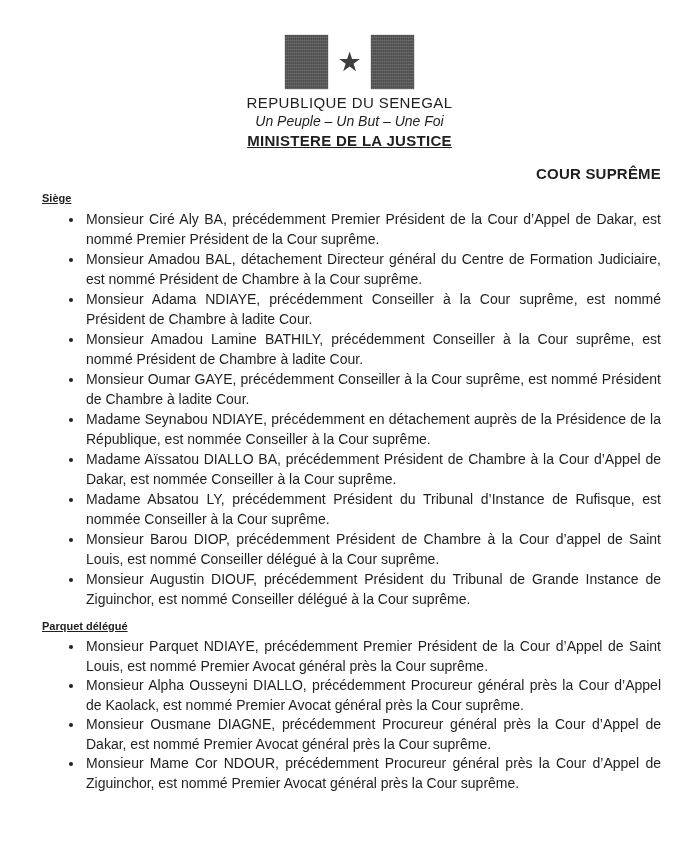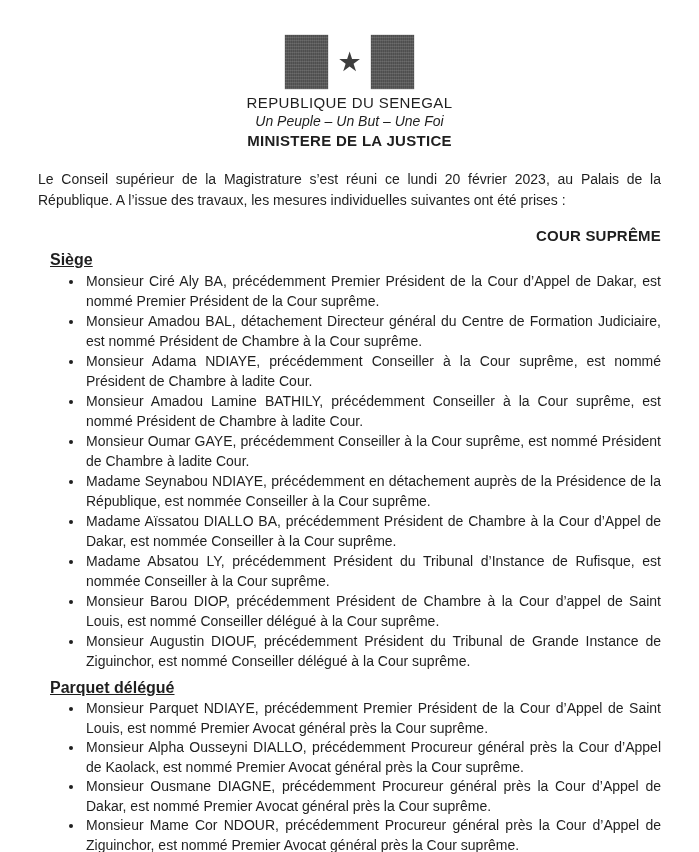--- a/index.html
+++ b/index.html
@@ -56,40 +56,41 @@
     font-size: 14px;
     line-height: 16px;
     font-style: italic;
   }
   .ministry {
     margin-top: 3px;
     font-size: 15px;
     line-height: 17px;
     font-weight: bold;
     letter-spacing: 0.3px;
+    text-decoration: underline;
   }
 
   
   .intro {
     margin: 20px 0 0 0;
     font-size: 14px;
     line-height: 21px;
     text-align: justify;
   }
   .court-title {
     margin: 16px 0 0 0;
     font-size: 15px;
     line-height: 18px;
     font-weight: bold;
     text-align: right;
     letter-spacing: 0.2px;
   }
   .section-title {
-    margin: 6px 0 0 12px;
-    font-size: 16px;
+    margin: 6px 0 0 4px;
+    font-size: 11px;
     line-height: 18px;
     font-weight: bold;
     text-decoration: underline;
   }
   .section-parquet .section-title { margin-top: 8px; }
   ul.appointments {
     margin: 2px 0 0 0;
     padding: 0 0 0 46px;
     list-style: disc outside;
   }
@@ -110,21 +111,20 @@
     <div class="flag">
       <div class="flag-block"></div>
       <div class="flag-star">★</div>
       <div class="flag-block"></div>
     </div>
     <div class="country">REPUBLIQUE DU SENEGAL</div>
     <div class="motto">Un Peuple – Un But – Une Foi</div>
     <div class="ministry">MINISTERE DE LA JUSTICE</div>
   </header>
 
-  <p class="intro">Le Conseil supérieur de la Magistrature s’est réuni ce lundi 20 février 2023, au Palais de la République. A l’issue des travaux, les mesures individuelles suivantes ont été prises :</p>
 
   <h2 class="court-title">COUR SUPRÊME</h2>
 
   <section class="section-siege">
     <h3 class="section-title">Siège</h3>
     <ul class="appointments">
       <li>Monsieur Ciré Aly BA, précédemment Premier Président de la Cour d’Appel de Dakar, est nommé Premier Président de la Cour suprême.</li>
       <li>Monsieur Amadou BAL, détachement Directeur général du Centre de Formation Judiciaire, est nommé Président de Chambre à la Cour suprême.</li>
       <li>Monsieur Adama NDIAYE, précédemment Conseiller à la Cour suprême, est nommé Président de Chambre à ladite Cour.</li>
       <li>Monsieur Amadou Lamine BATHILY, précédemment Conseiller à la Cour suprême, est nommé Président de Chambre à ladite Cour.</li>

